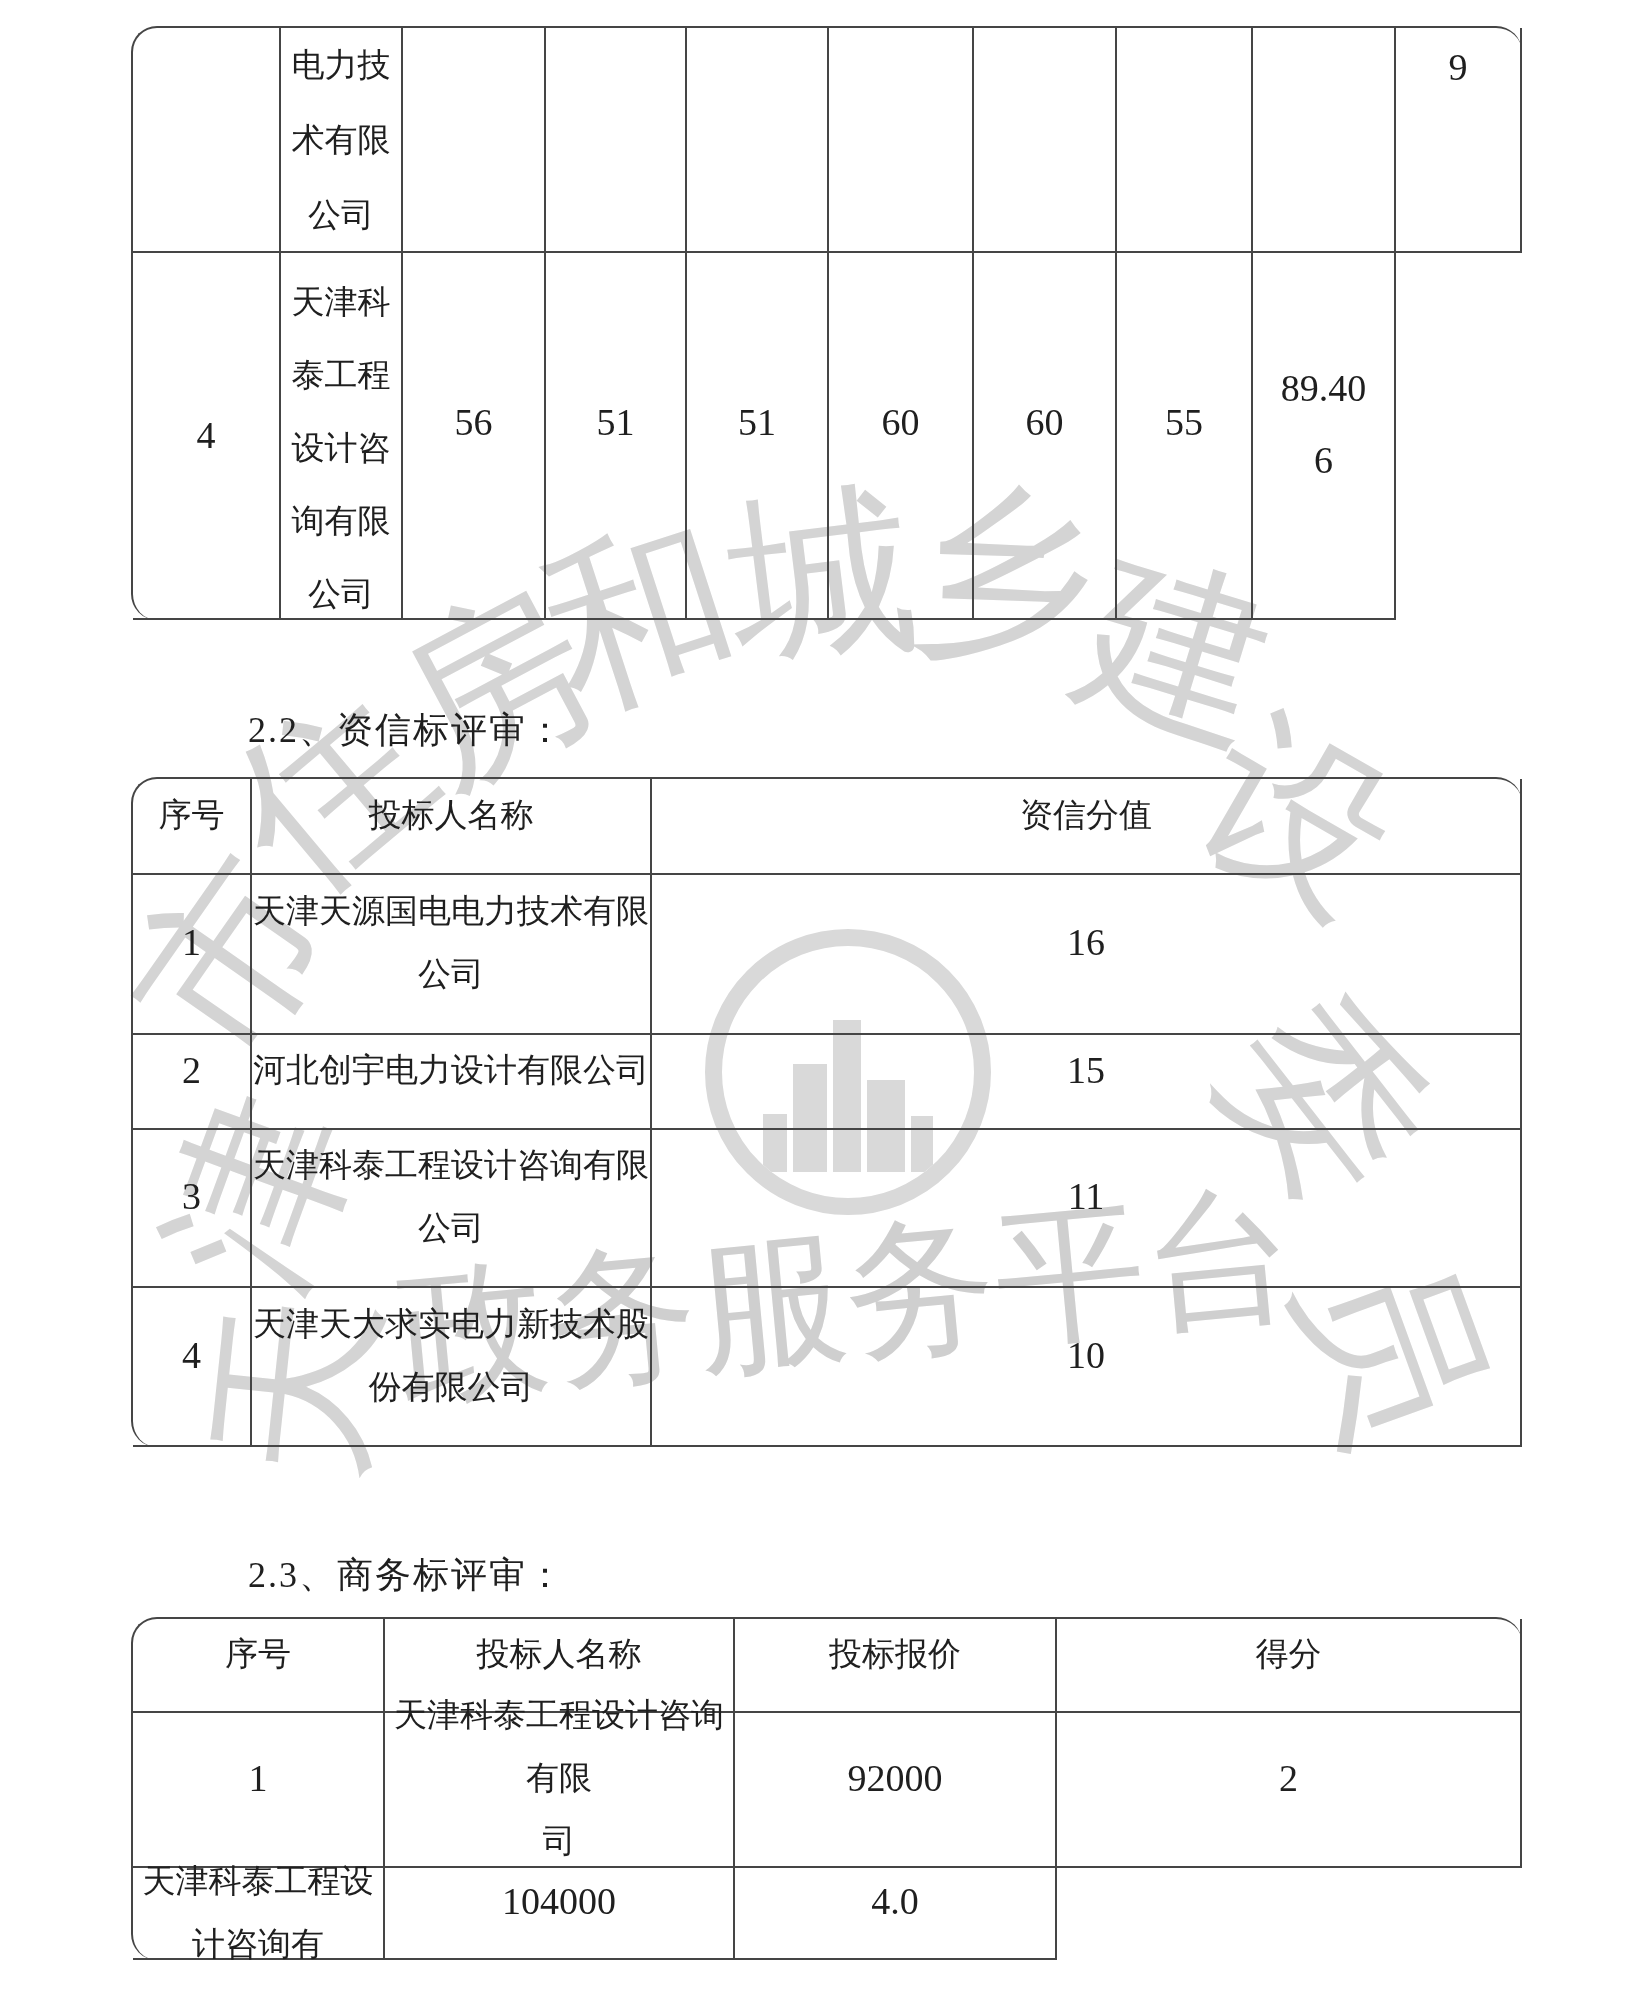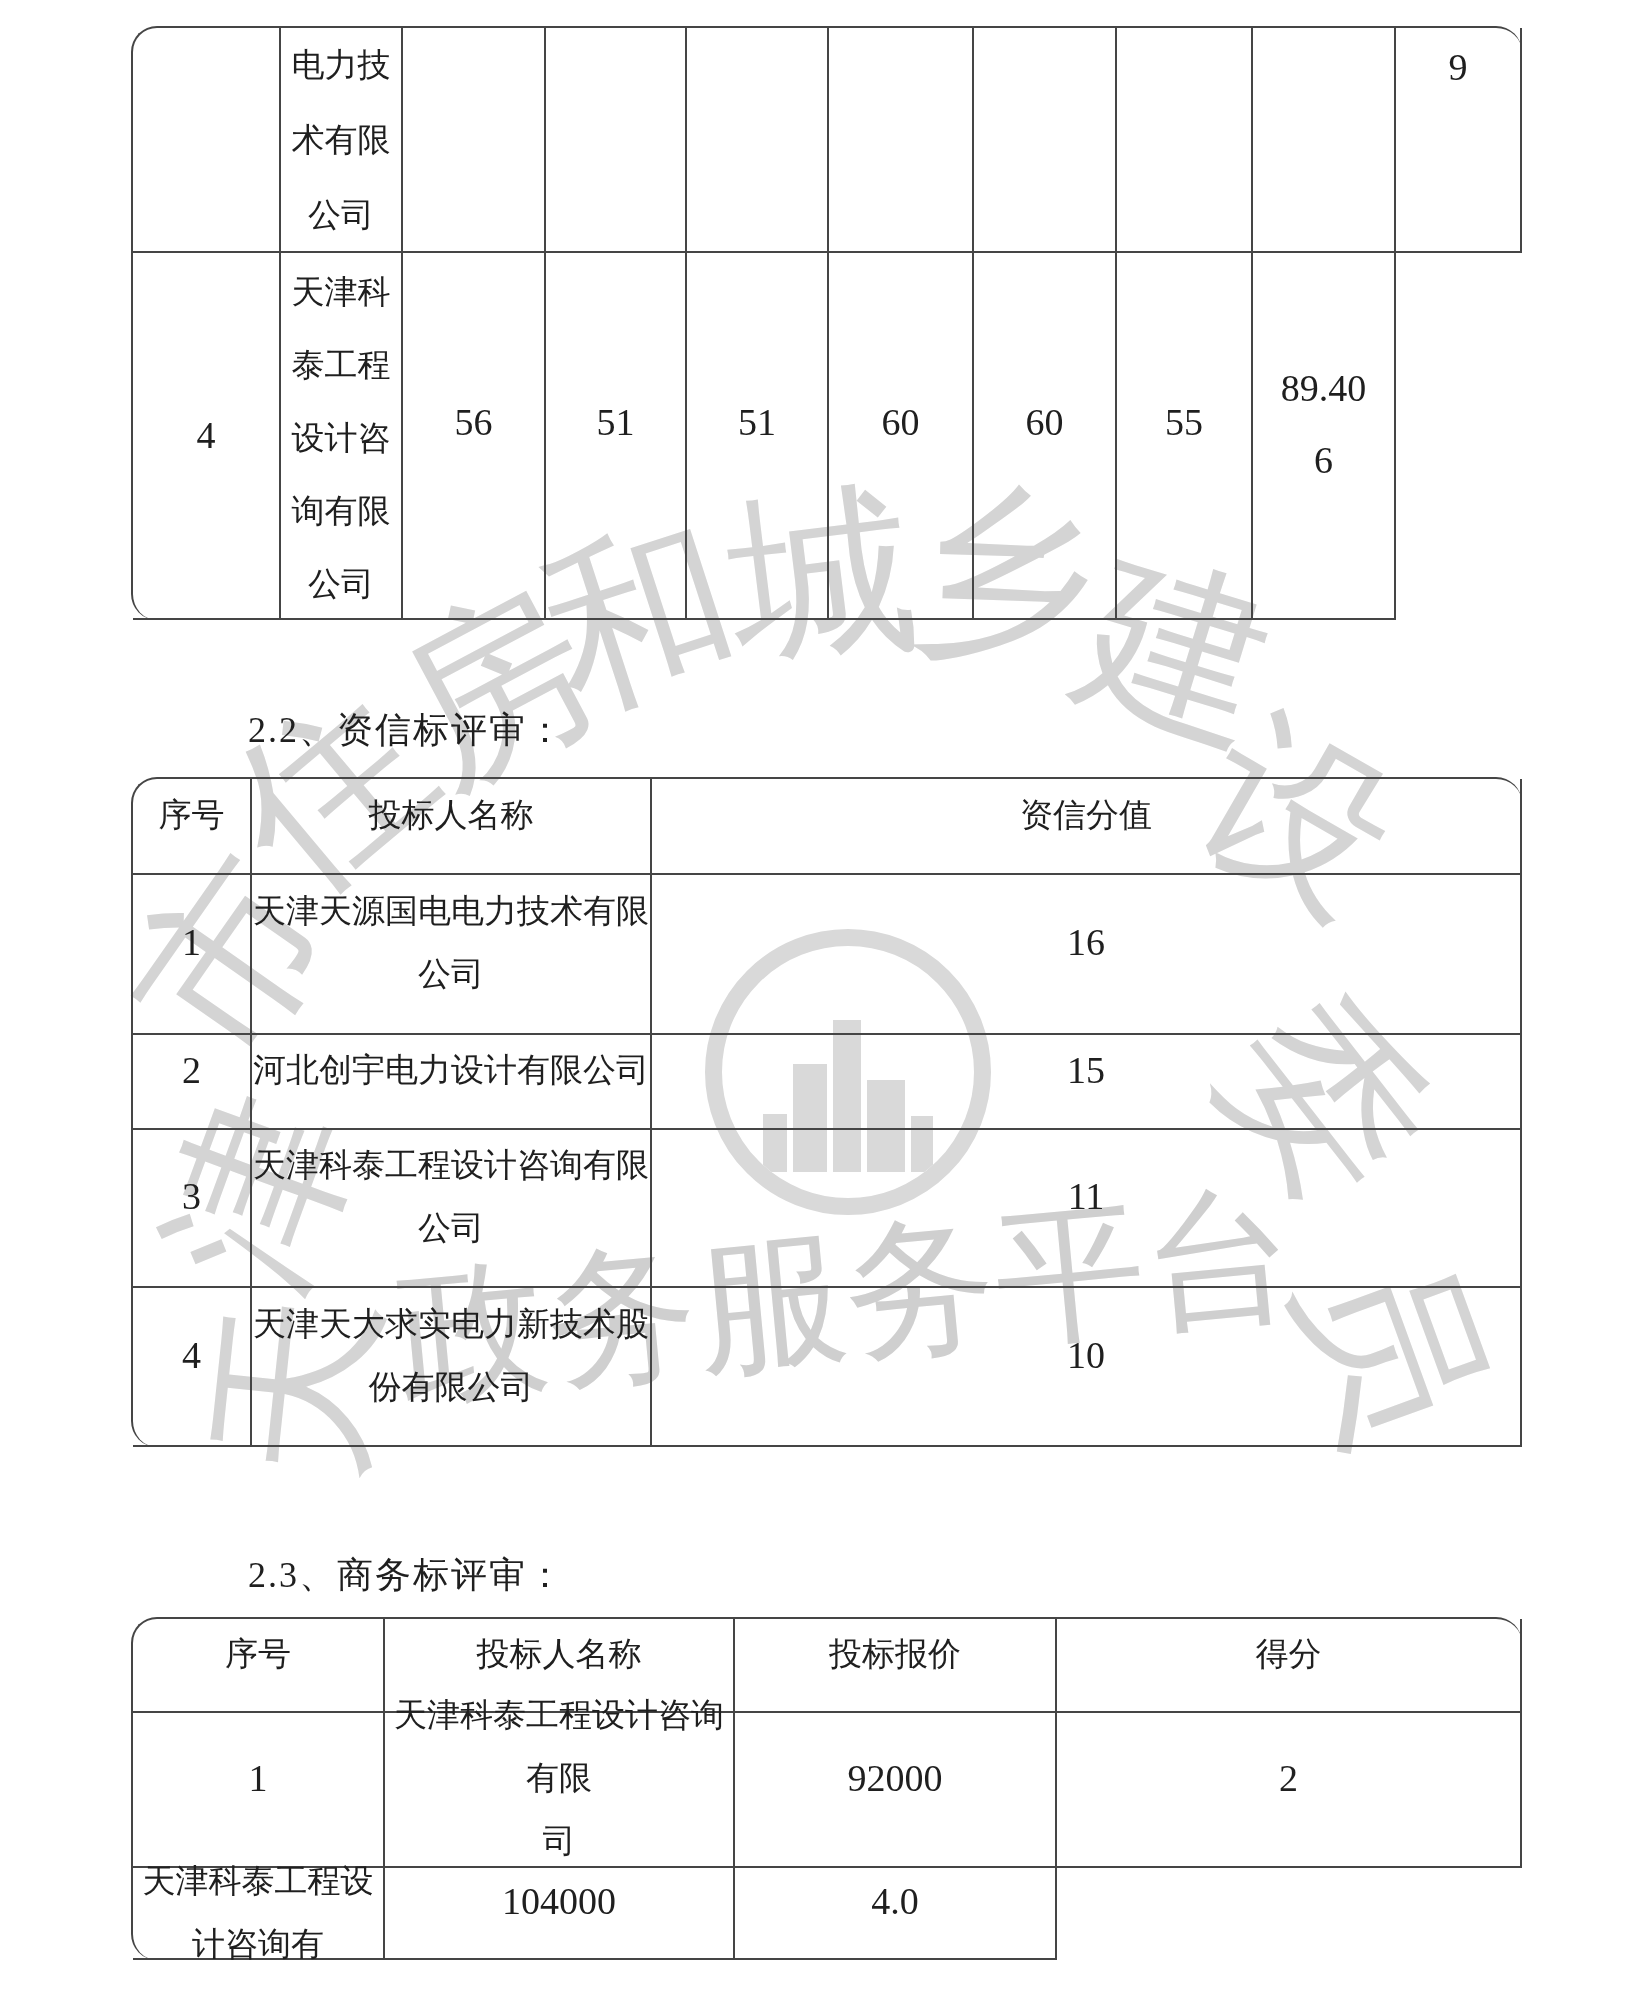--- a/index.html
+++ b/index.html
@@ -45,21 +45,21 @@
     border-right:2px solid var(--bd);border-bottom:2px solid var(--bd);
     box-sizing:border-box;display:flex;flex-direction:column;align-items:center;
     font-size:33px;line-height:1.35;text-align:center;background:transparent;
   }
   .v-center{justify-content:center;}
   .num{font-size:38px;}
   .lift{position:relative;top:-11px;}
   .lines{text-align:center;}
   
   .t1-nameA .lines{line-height:75px;}
-  .t1-nameB{padding-top:3px;}
+  .t1-nameB{padding-top:13px;}
   .t1-nameB .lines{line-height:73px;}
   .t1-score{padding-top:144px;}
   .t1-nine{padding-top:14px;}
   .t1-total{padding-top:99px;}
   .t1-total .lines{line-height:72px;}
   
   .nm .lines{line-height:63px;}
   
   .heading{
     position:absolute;left:248px;font-size:36px;letter-spacing:2px;

